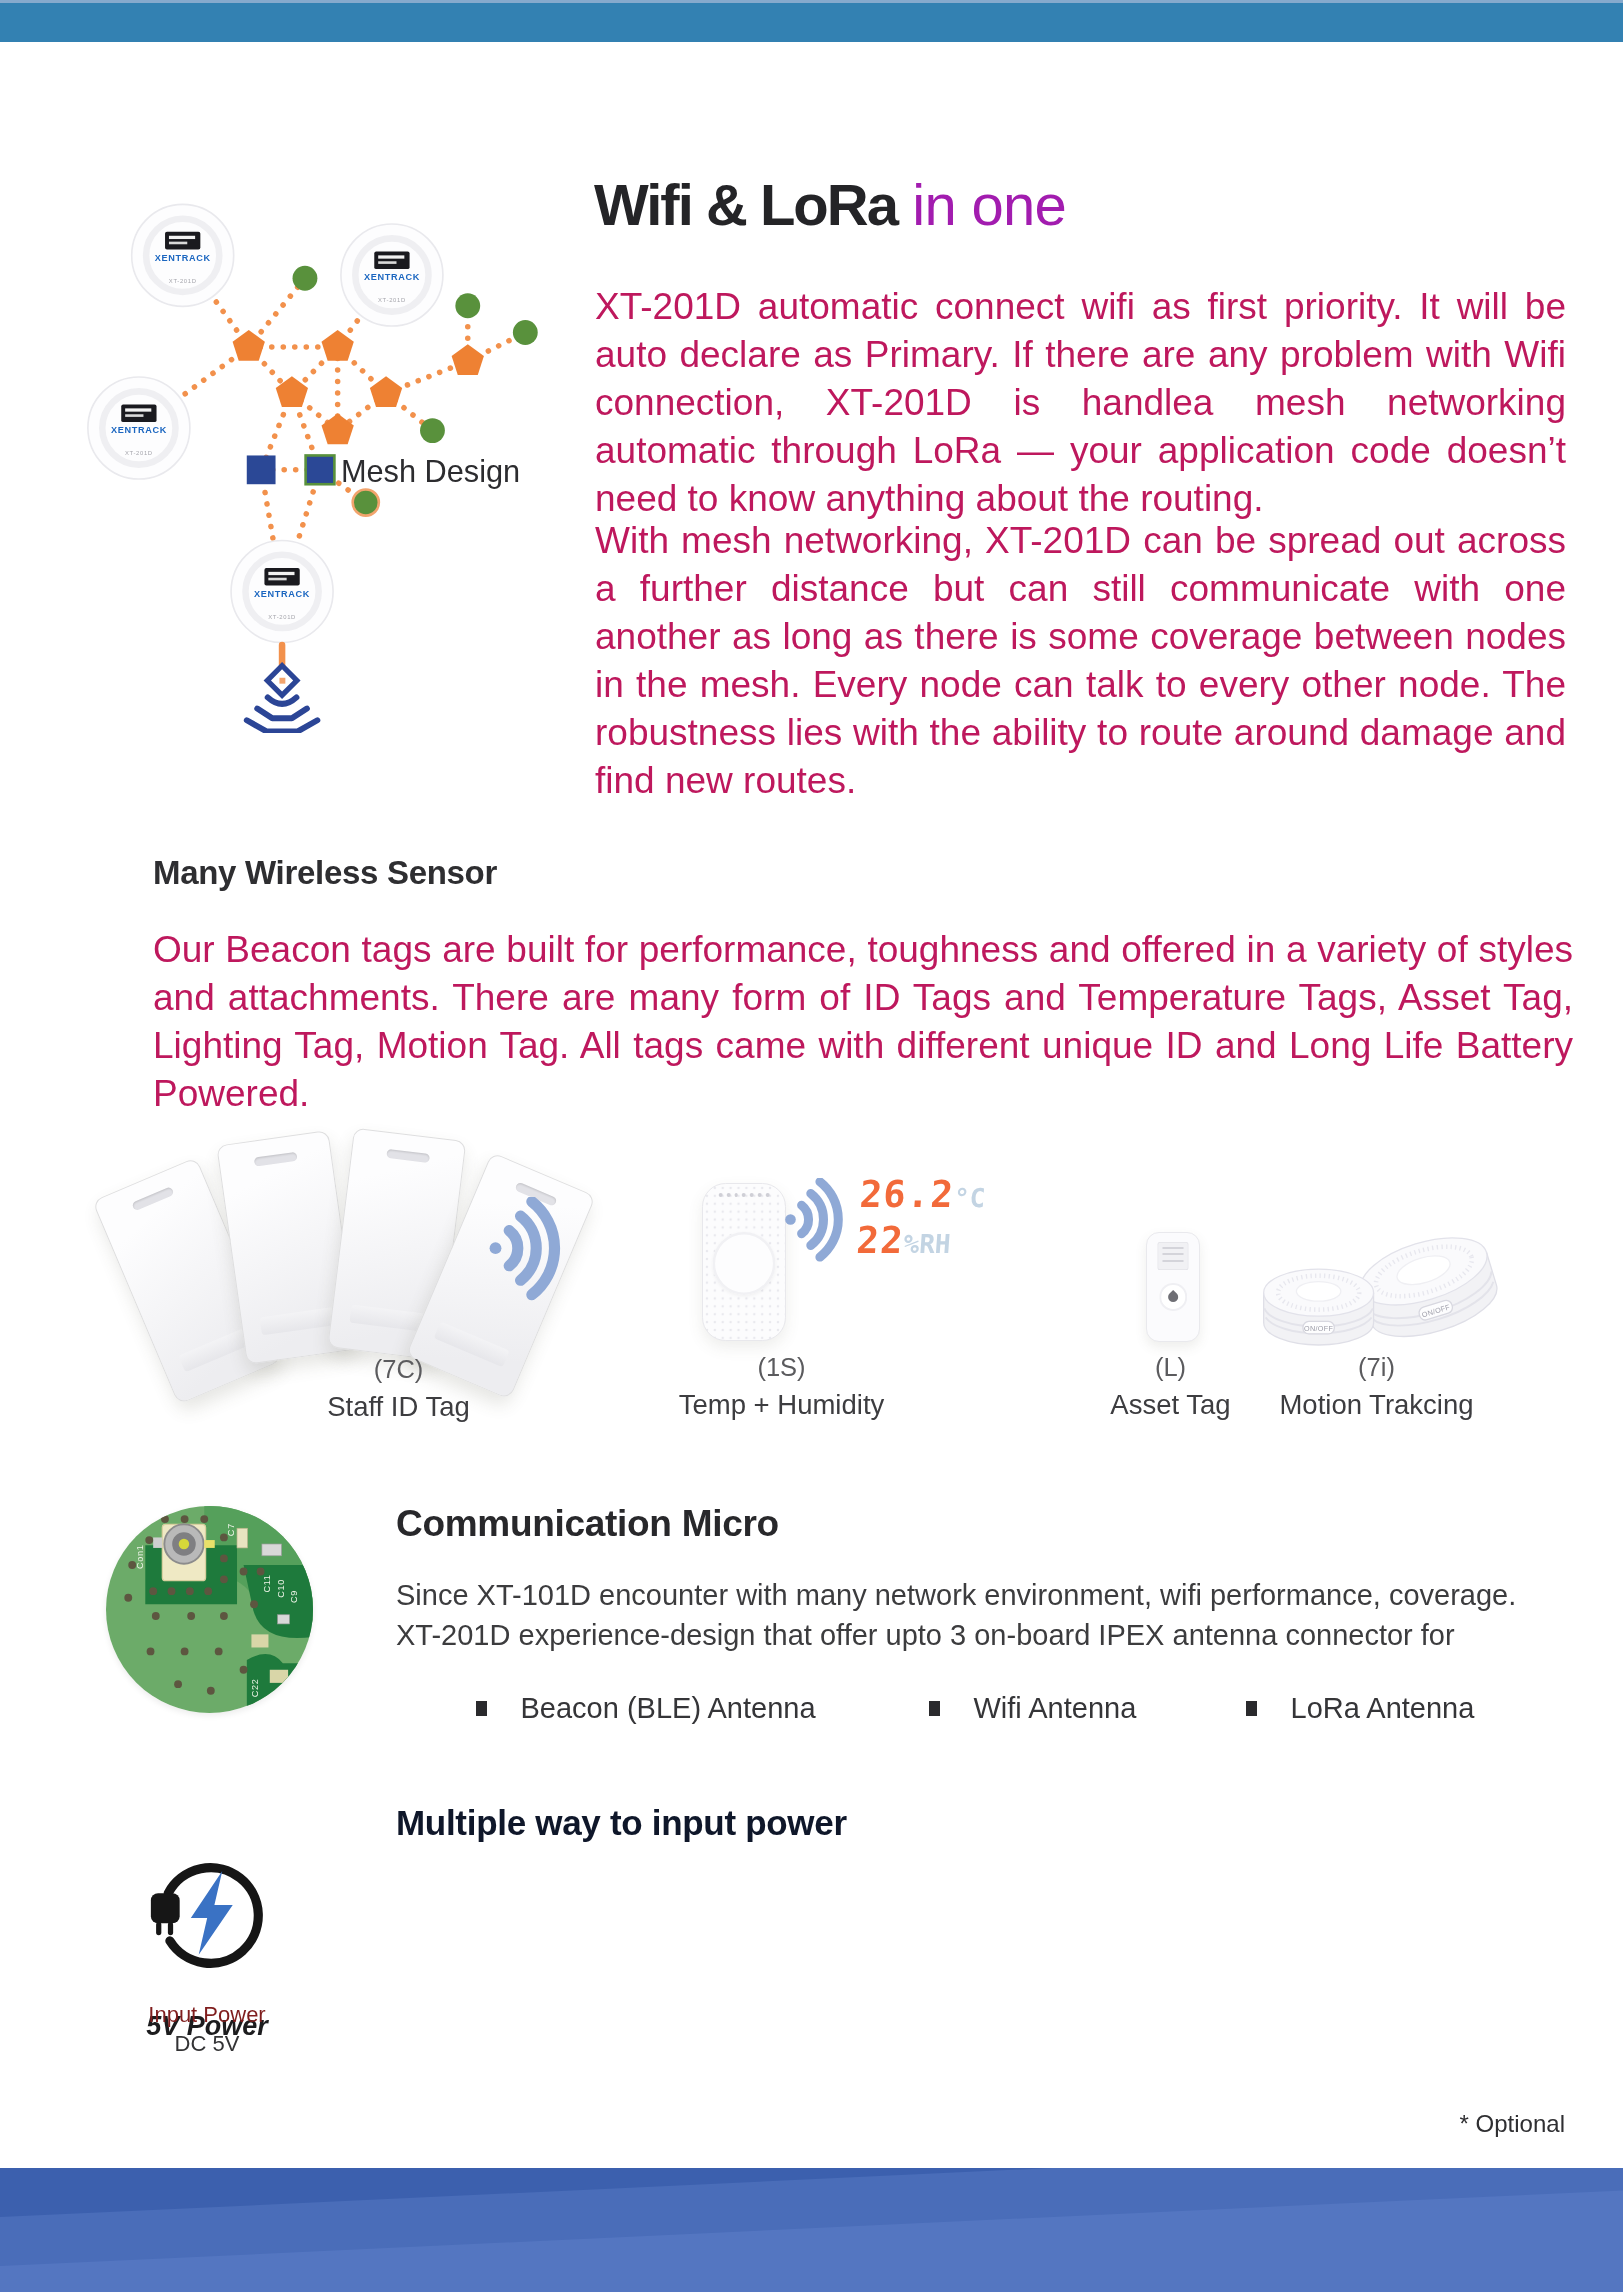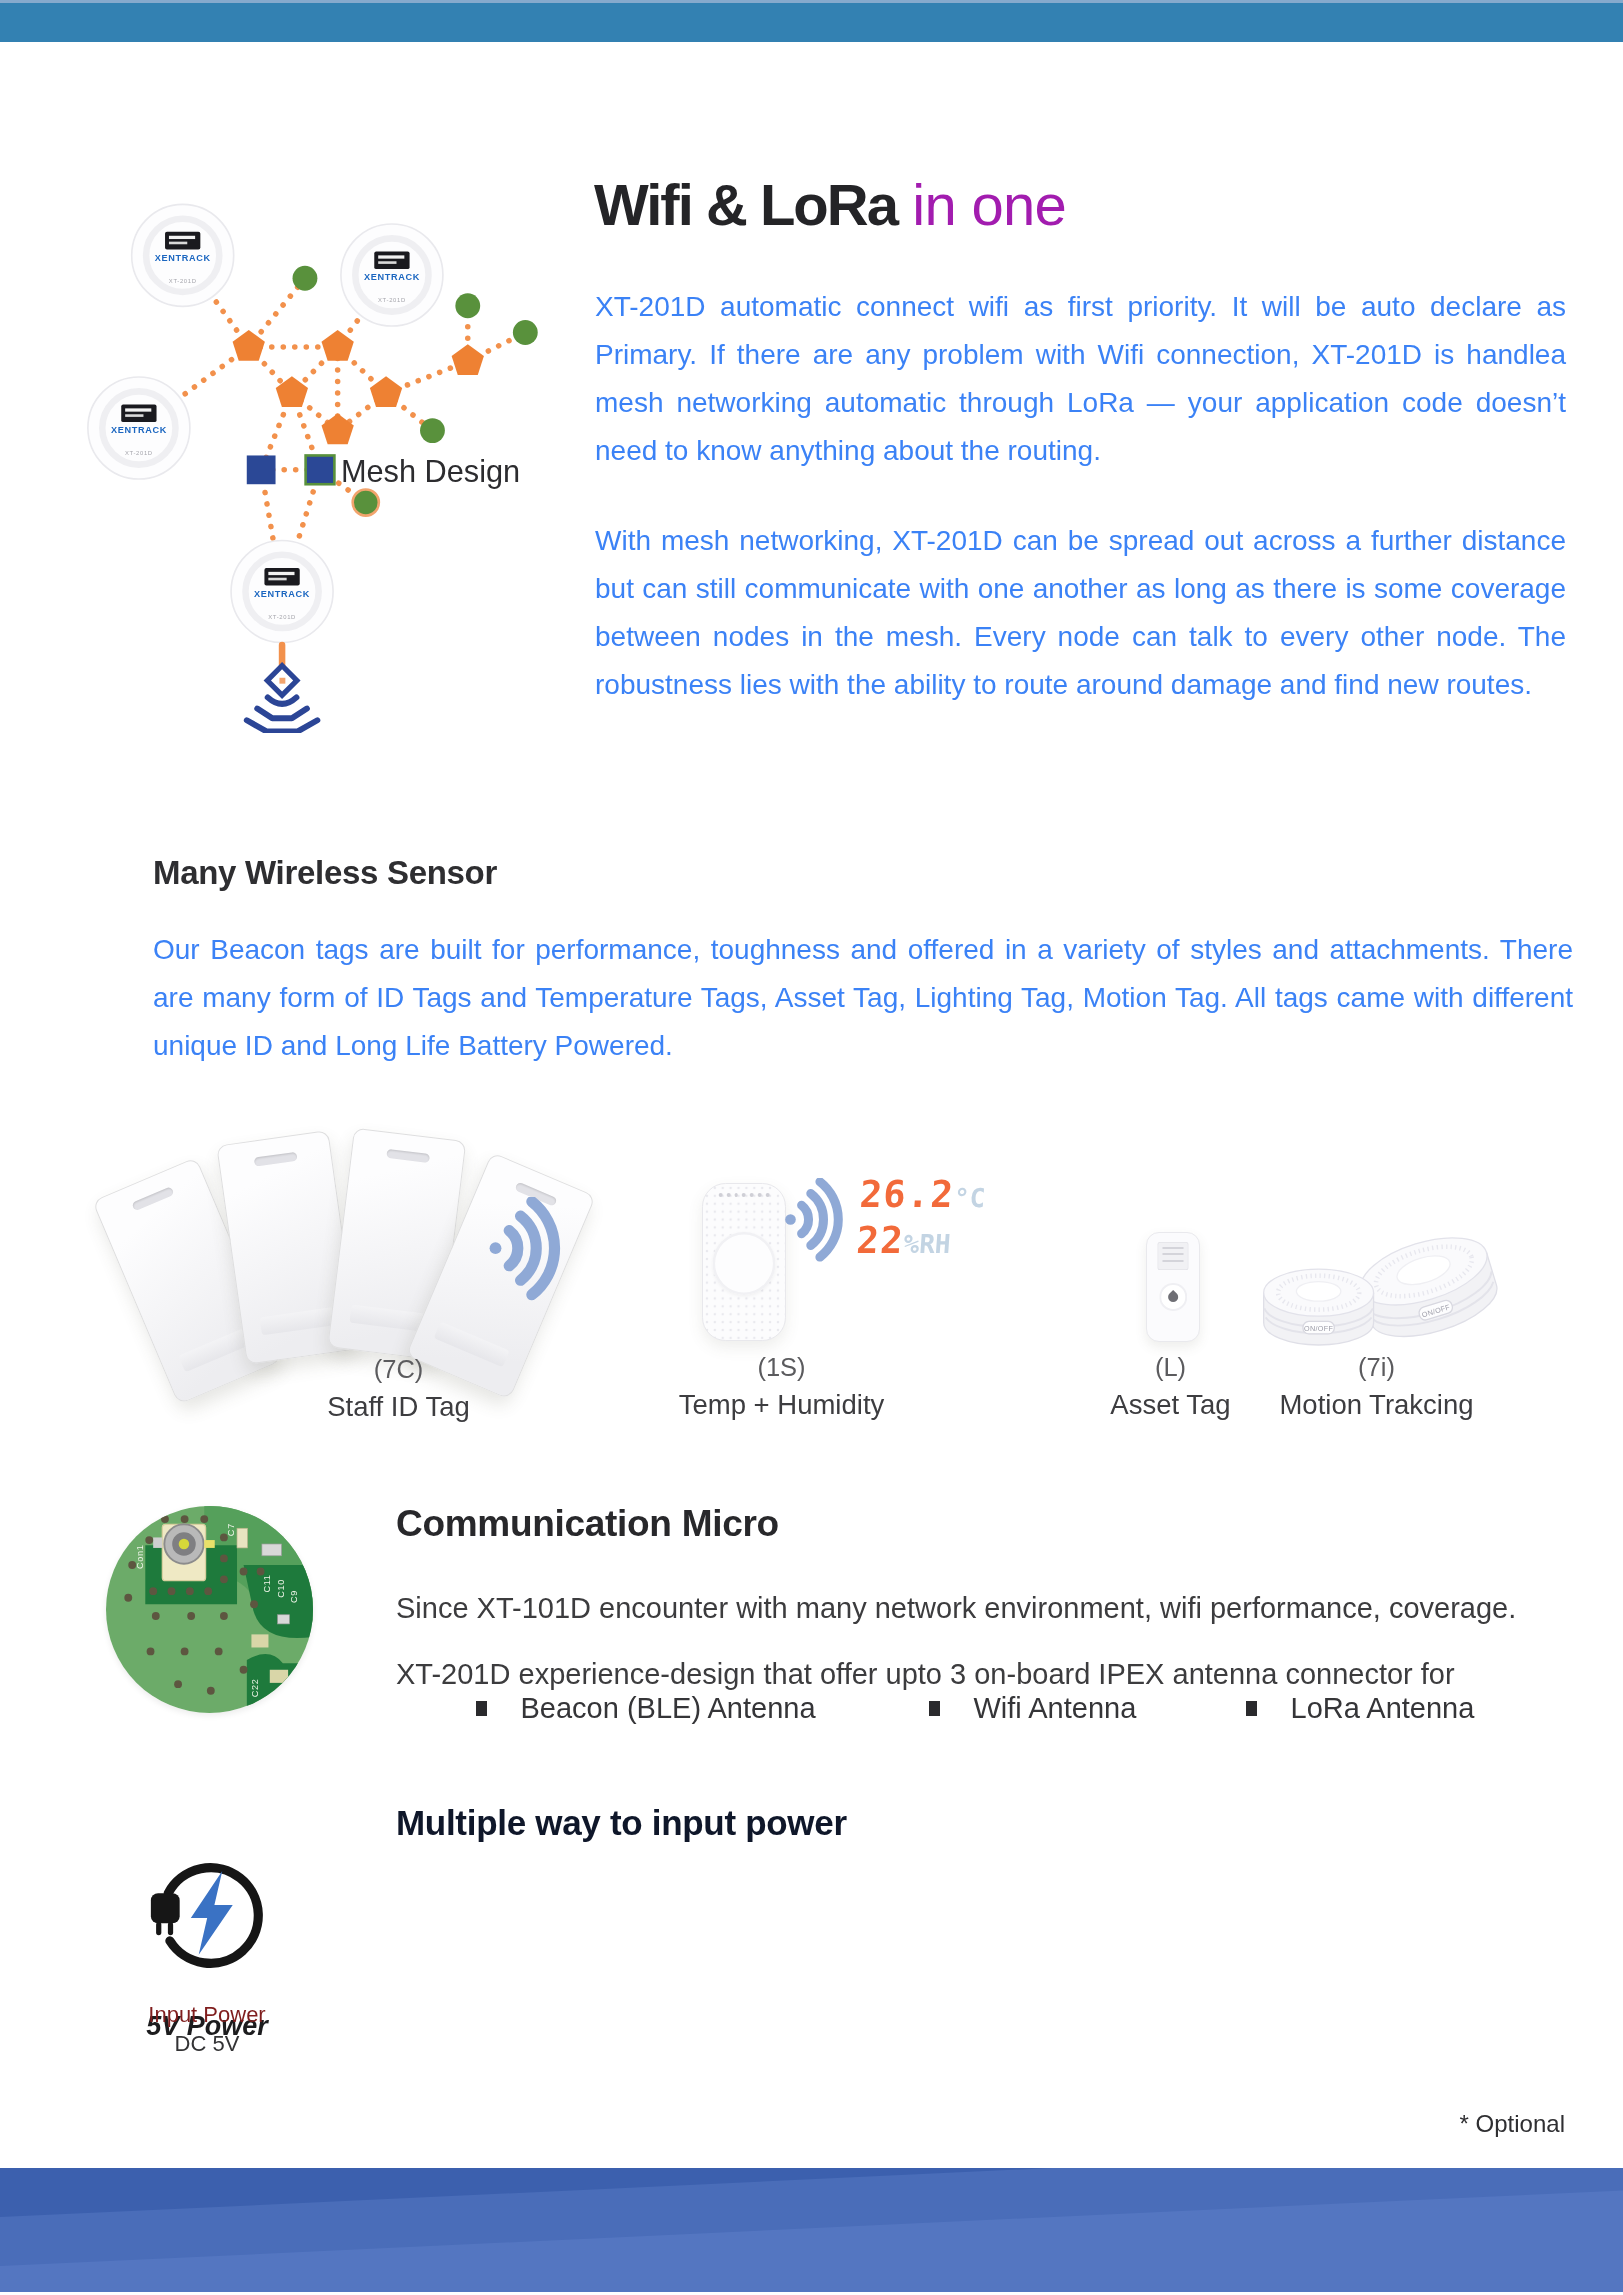--- a/index.html
+++ b/index.html
@@ -15,21 +15,21 @@
     overflow:hidden; background:#3c60ae; }
   .footer .f2 { position:absolute; left:-19.6px; top:50px; width:1675px; height:209px;
     background:#4a6db9; transform-origin:top left; transform:skewY(-2.67deg); }
   .footer .f3 { position:absolute; left:-19.6px; top:99px; width:1675px; height:209px;
     background:#5476c1; transform-origin:top left; transform:skewY(-2.67deg); }
   
   .hero-title { position:absolute; left:594px; top:171px; width:981px;
     font-size:58px; color:#242427; letter-spacing:-1.3px; white-space:nowrap; }
   .hero-title .b { font-weight:700; letter-spacing:-2px; }
   .hero-title .l { font-weight:400; color:#a21caf; letter-spacing:-0.7px; }
-  .para { font-size:28px; line-height:48px; color:#3b82f6; text-align:justify; }
+  .para { font-size:37px; line-height:48px; color:#be185d; text-align:justify; }
   #hero-para1 { position:absolute; left:595px; top:283px; width:971px; }
   #hero-para2 { position:absolute; left:595px; top:517px; width:971px; }
   
   #mesh { position:absolute; left:65px; top:157px; width:510px; height:576px; }
   .dot { stroke:#f2914c; stroke-width:8.5; stroke-linecap:round;
     stroke-dasharray:0.1 17.5; fill:none; }
   .pent { fill:#ee8133; }
   .gnode { fill:#59913c; }
   .bsq { fill:#2b4896; }
   .disc-outer { fill:#fdfdfe; stroke:#e9e9ed; stroke-width:2.5; }
@@ -105,21 +105,21 @@
   #cap-temp   { left:641px;  top:1353px; }
   #cap-asset  { left:1030px; top:1353px; }
   #cap-motion { left:1236px; top:1353px; }
   
   #pcb { position:absolute; left:106px; top:1506px; width:207px; height:207px;
     border-radius:50%; overflow:hidden; box-shadow:0 2.6px 6.5px rgba(0,0,0,.08); }
   .pcb-label { font-size:14px; fill:#eef4e8; letter-spacing:1px; }
   #comm-heading { position:absolute; left:396px; top:1503px; font-size:37px;
     font-weight:700; letter-spacing:-0.3px; color:#28282b; }
   #comm-para { position:absolute; left:396px; top:1575px; width:1178px;
-    font-size:29px; line-height:66px; color:#3c3c3e; white-space:pre-line; }
+    font-size:29px; line-height:40px; color:#3c3c3e; white-space:pre-line; }
   .bullet-item { position:absolute; top:1692px; display:flex; align-items:center; gap:34px; }
   .bullet-item .sq { width:10.5px; height:15.7px; background:#2a2a2d; }
   .bullet-item .txt { font-size:29px; color:#353538; }
   #bullet-0 { left:476px; } #bullet-1 { left:929px; } #bullet-2 { left:1246px; }
   
   #power-icon { position:absolute; left:143px; top:1850px; }
   #power-badge-title { position:absolute; left:99px; top:1964px; width:216px;
     text-align:center; font-size:27px; font-weight:700; font-style:italic; color:#1c1c1e;margin-top:47px; }
   #power-badge-l1 { position:absolute; left:99px; top:2002px; width:216px;
     text-align:center; font-size:22px; color:#7f1d1d; }

